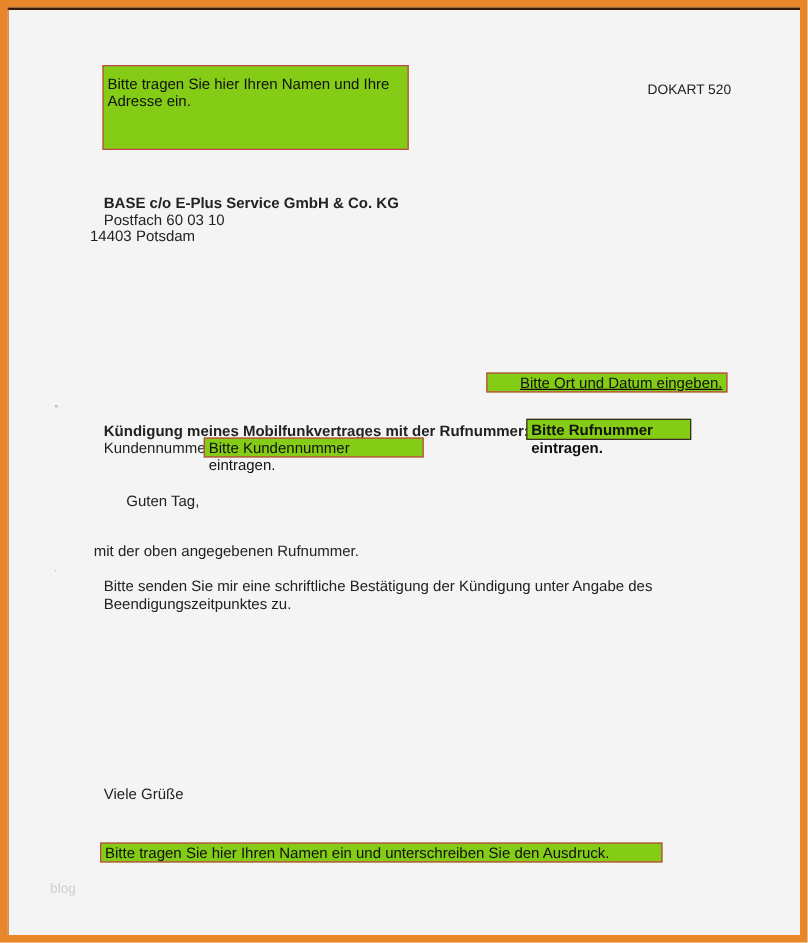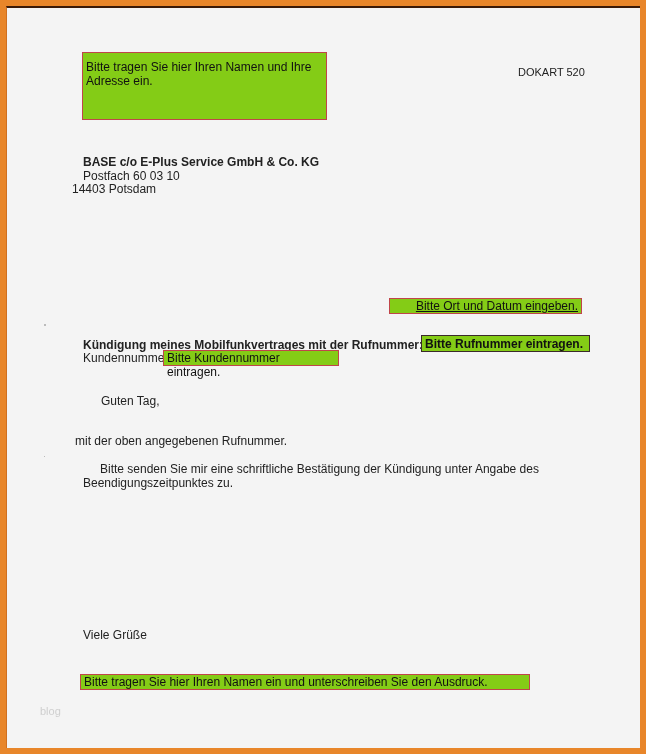--- a/index.html
+++ b/index.html
@@ -46,33 +46,33 @@
   <div class="abs txt" style="left:76px; top:161px;">Postfach 60 03 10</div>
   <div class="abs txt" style="left:65px; top:174px;">14403 Potsdam</div>
 
   <div class="field" style="left:382px; top:290px; width:193px; height:16px; text-align:right; padding:0 3px;text-decoration:underline;">
     <span>Bitte Ort und Datum eingeben.</span>
   </div>
 
   <div class="dot" style="left:37px; top:316px;"></div>
 
   <div class="abs txt bold" style="left:76px; top:330px;">Kündigung meines Mobilfunkvertrages mit der Rufnummer:</div>
-  <div class="field bold" style="left:414px; top:327px; width:169px; height:17px; padding:1px 3px; border-color:#3a2a2a;">
+  <div class="field bold" style="left:414px; top:327px; width:132px; height:17px; padding:1px 3px; border-color:#3a2a2a;">
     <span>Bitte Rufnummer eintragen.</span>
   </div>
 
   <div class="abs txt" style="left:76px; top:343px;">Kundennummer:</div>
   <div class="field" style="left:156px; top:342px; width:176px; height:16px; padding:0 3px;">
     <span>Bitte Kundennummer eintragen.</span>
   </div>
 
   <div class="abs txt" style="left:76px; top:386px;margin-left:18px;">Guten Tag,</div>
   <div class="abs txt" style="left:68px; top:426px;">mit der oben angegebenen Rufnummer.</div>
   <div class="dot" style="left:37px; top:448px; width:1px; height:1px;"></div>
-  <div class="abs txt" style="left:93px; top:454px;">Bitte senden Sie mir eine schriftliche Bestätigung der Kündigung unter Angabe des</div>
+  <div class="abs txt" style="left:76px; top:454px;">Bitte senden Sie mir eine schriftliche Bestätigung der Kündigung unter Angabe des</div>
   <div class="abs txt" style="left:76px; top:468px;">Beendigungszeitpunktes zu.</div>
 
   <div class="abs txt" style="left:76px; top:620px;">Viele Grüße</div>
 
   <div class="field" style="left:73px; top:666px; width:450px; height:16px; padding:0 3px;">
     <span>Bitte tragen Sie hier Ihren Namen ein und unterschreiben Sie den Ausdruck.</span>
   </div>
 
   <div class="abs watermark" style="left:33px; top:697px;">blog</div>
 </div>

